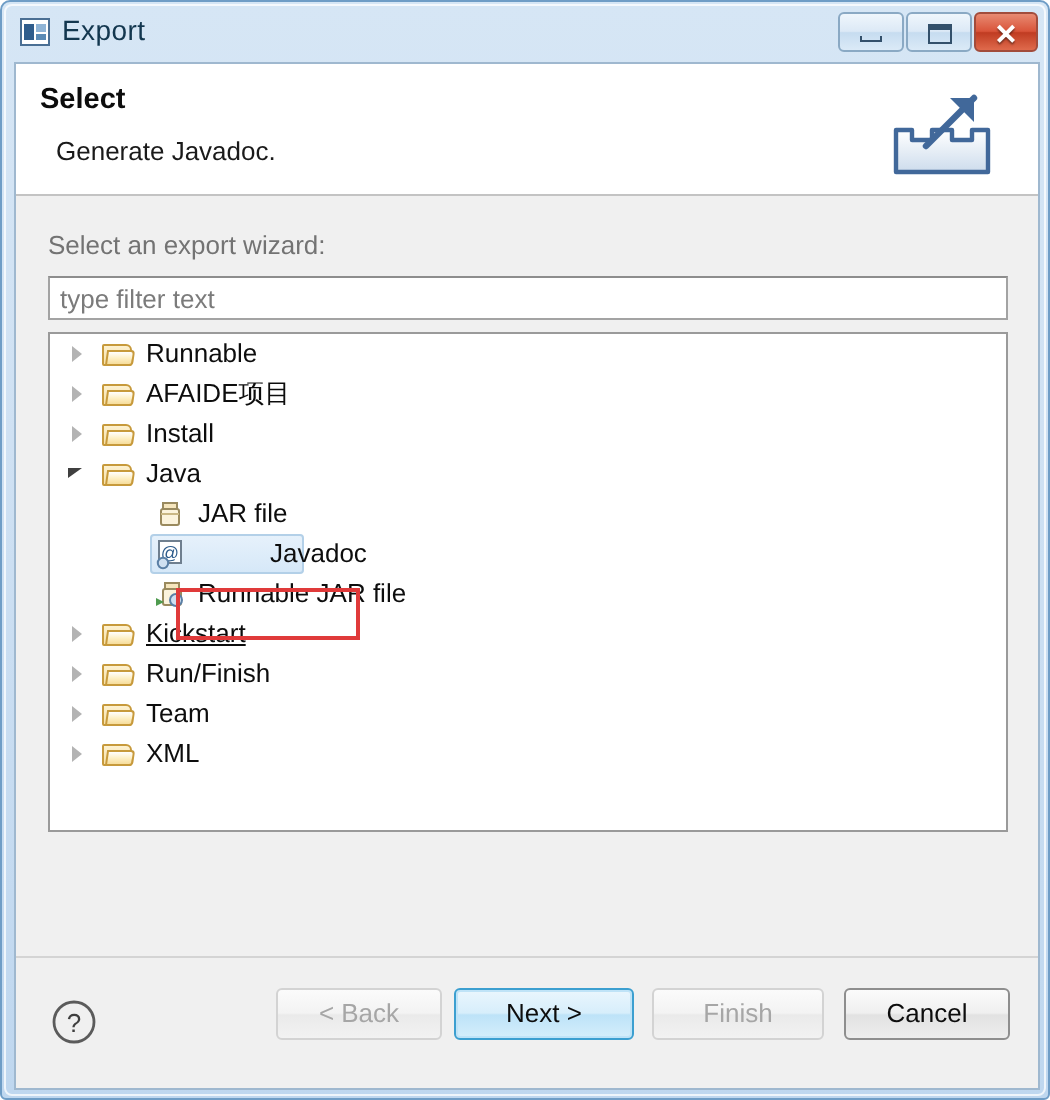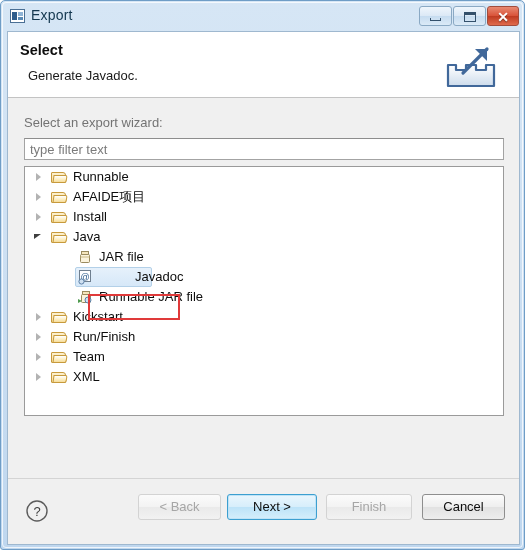--- a/index.html
+++ b/index.html
@@ -458,21 +458,21 @@
           <div class="tree-row">
             <span class="tree-arrow" style="left: 8px;">
               <span class="arrow-collapsed"></span>
             </span>
             <span class="tree-icon" style="left: 26px;">
               <span class="folder">
                 <span class="folder-back"></span>
                 <span class="folder-front"></span>
               </span>
             </span>
-            <span class="tree-label" style="left: 48px;">Kickstart</span>
+            <span class="tree-label" style="left: 48px; text-decoration: underline;">Kickstart</span>
           </div>
           <div class="tree-row">
             <span class="tree-arrow" style="left: 8px;">
               <span class="arrow-collapsed"></span>
             </span>
             <span class="tree-icon" style="left: 26px;">
               <span class="folder">
                 <span class="folder-back"></span>
                 <span class="folder-front"></span>
               </span>

